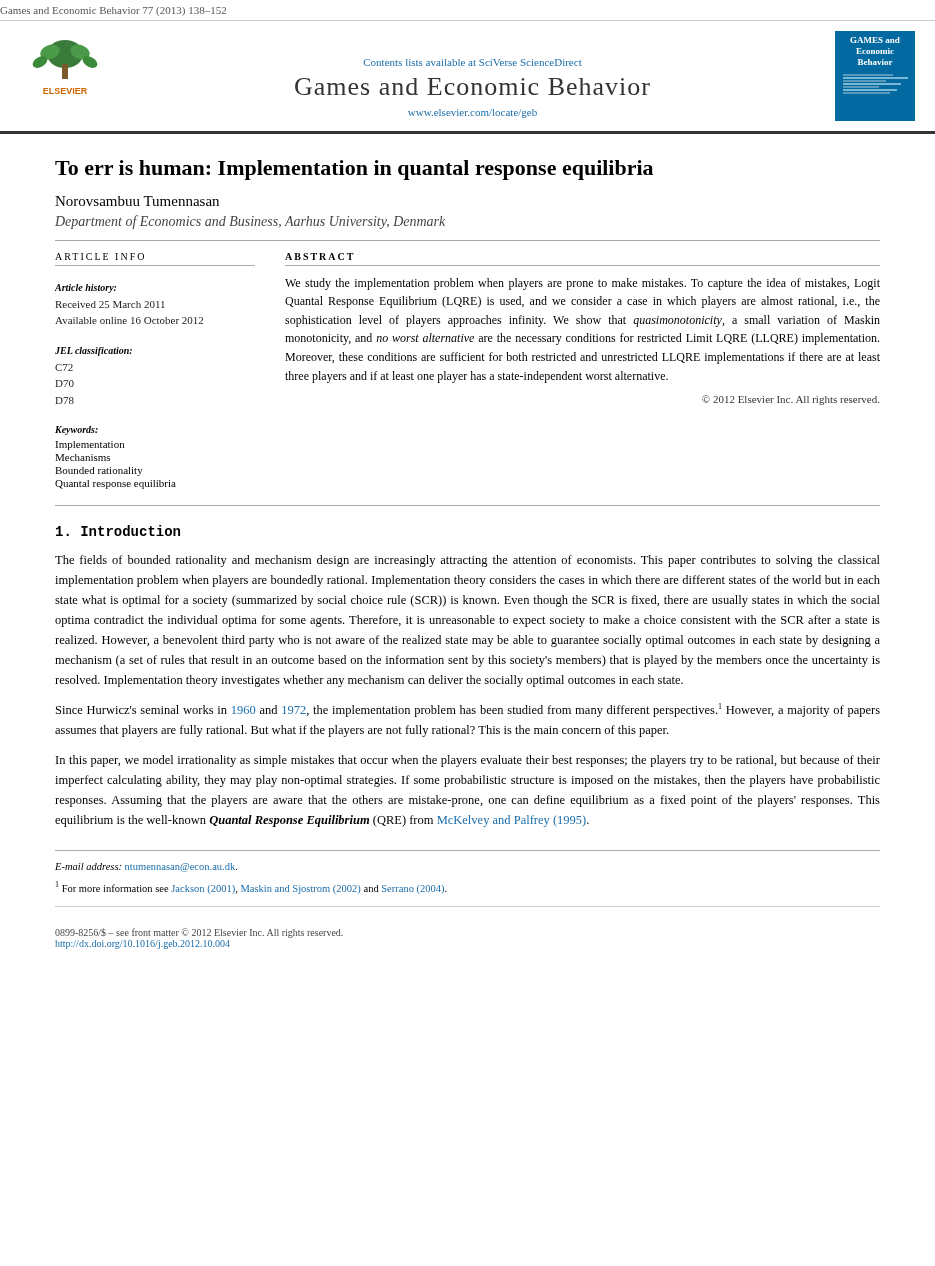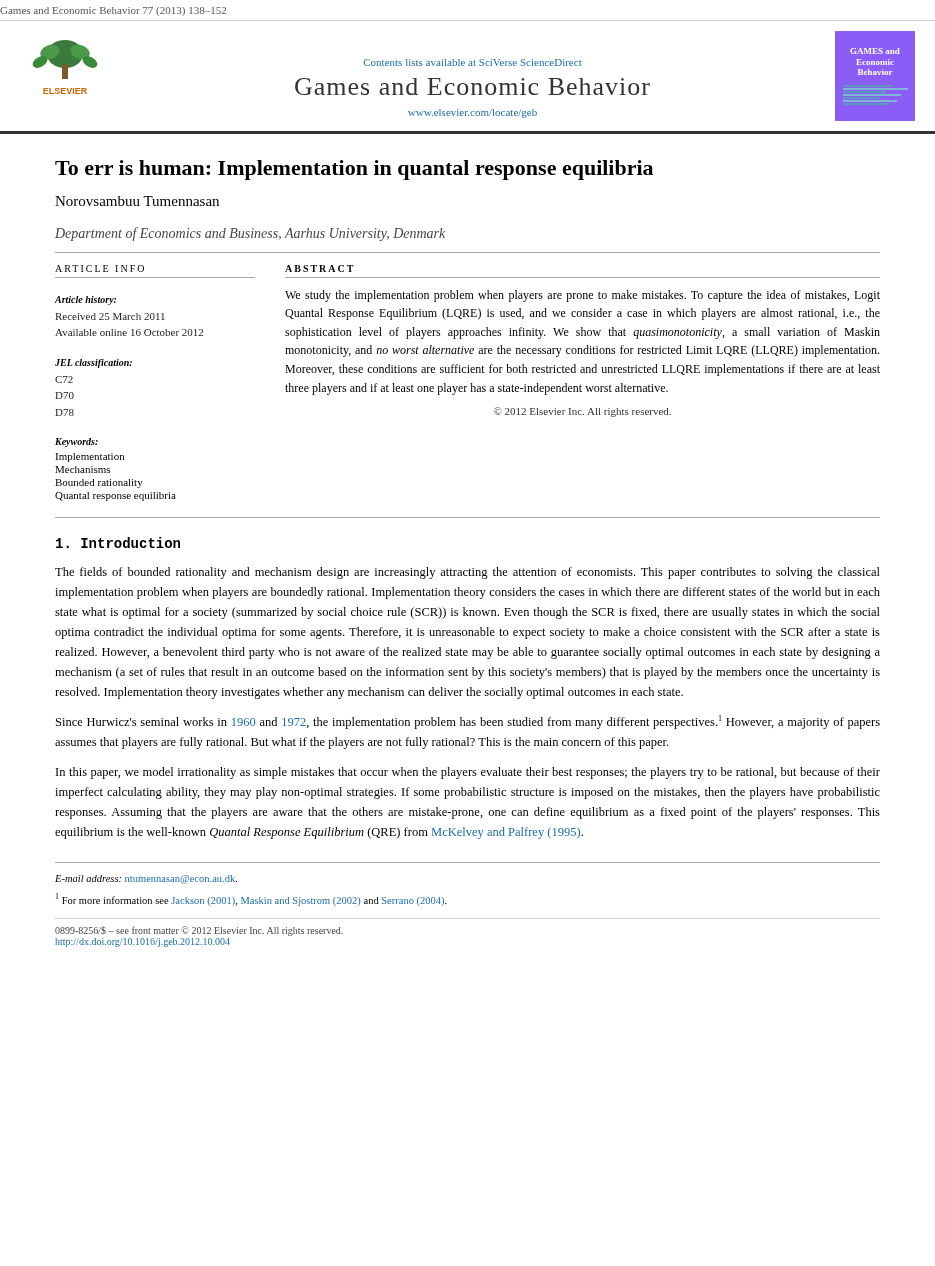--- a/index.html
+++ b/index.html
@@ -51,26 +51,26 @@
       letter-spacing: 1px;
       margin-bottom: 4px;
     }
     .journal-url {
       font-size: 11px;
       color: #1a6daa;
     }
     .journal-cover {
       width: 80px;
       flex-shrink: 0;
-      background: #8b5cf6;
+      background: #0369a1;
       height: 90px;
       display: flex;
       flex-direction: column;
       align-items: center;
-      justify-content: center;
+      justify-content: flex-start;
       color: #fff;
       font-size: 8px;
       font-weight: bold;
       padding: 4px;
       text-align: center;
       position: relative;
     }
     .journal-cover .cover-title {
       font-size: 9px;
       font-weight: bold;
@@ -97,21 +97,21 @@
       font-size: 22px;
       font-weight: bold;
       color: #000;
       margin-bottom: 10px;
       line-height: 1.3;
     }
 
     .author-name {
       font-size: 15px;
       color: #000;
-      margin-bottom: 16px;
+      margin-bottom: 4px;
     }
 
     .affiliation {
       font-size: 14px;
       font-style: italic;
       color: #444;
       margin-bottom: 9px;
     }
 
     
@@ -178,21 +178,21 @@
       text-align: justify;
       color: #000;
     }
 
     .abstract-text em {
       font-style: italic;
     }
 
     .copyright {
       font-size: 11px;
-      text-align: center;
+      text-align: right;
       margin-top: 8px;
       color: #333;
     }
 
     
     .section-divider {
       border: none;
       border-top: 1px solid #aaa;
       margin: 15px 0;
     }
@@ -214,21 +214,21 @@
       color: #000;
       margin-bottom: 10px;
     }
 
     .body-text a, .inline-link {
       color: #1a6daa;
       text-decoration: none;
     }
 
     .body-text strong {
-      font-weight: normal;
+      font-weight: bold;
       font-style: italic;
     }
 
     
     .footnote-area {
       border-top: 1px solid #aaa;
       margin-top: 20px;
       padding-top: 8px;
     }
 
@@ -240,21 +240,21 @@
     }
 
     .footnote-text a {
       color: #1a6daa;
       text-decoration: none;
     }
 
     .bottom-bar {
       border-top: 1px solid #ccc;
       margin-top: 10px;
-      padding-top: 6px;
+      padding-top: 20px;
       font-size: 10px;
       color: #444;
     }
 
     .doi-link {
       color: #1a6daa;
       text-decoration: none;
       font-size: 10px;
     }
 

